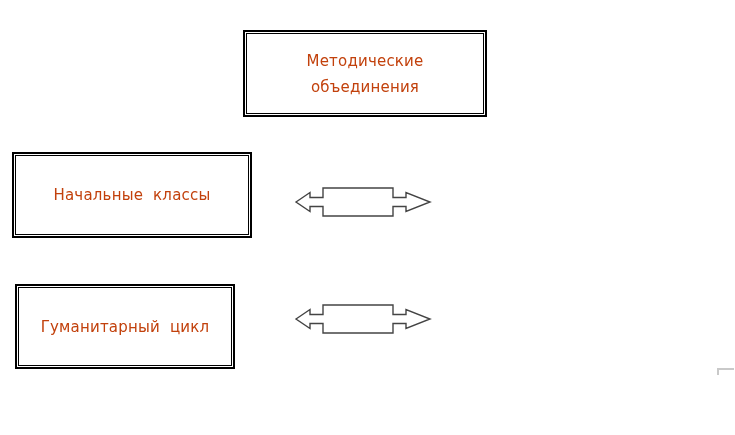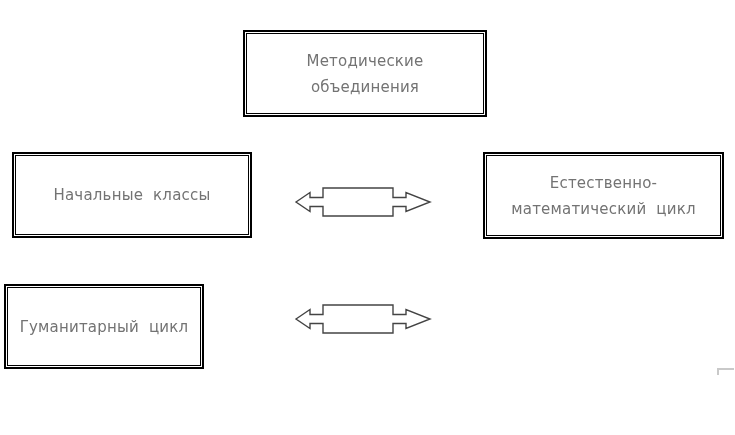--- a/index.html
+++ b/index.html
@@ -31,27 +31,27 @@
     align-items: center;
     justify-content: center;
     text-align: center;
   }
   .node-label {
     font-size: 15px;
     line-height: 26px;
     letter-spacing: 0.2px;
     word-spacing: 5px;
     white-space: pre-line;
-    color: #737373;
+    color: #c2410c;
     padding: 0 6px;
   }
   .node-top        { left: 243px; top: 30px;  width: 244px; height: 87px; }
   .node-mid-left   { left: 12px;   top: 152px; width: 240px; height: 86px; }
   .node-mid-right  { left: 483px; top: 152px; width: 241px; height: 87px; }
-  .node-bot-left   { left: 4px;   top: 284px; width: 200px; height: 85px; padding-left: 28px; }
+  .node-bot-left   { left: 15px;   top: 284px; width: 220px; height: 85px; padding-left: 28px; }
   .node-bot-right  { left: 483px; top: 284px; width: 241px; height: 85px; }
 
   .connector {
     position: absolute;
     width: 140px;
     height: 32px;
     overflow: visible;
   }
   .connector-1 { left: 293px; top: 186px; }
   .connector-2 { left: 293px; top: 303px; }
@@ -78,26 +78,20 @@
 объединения</span>
     </div>
   </div>
 
   <div class="node node-mid-left">
     <div class="node-inner">
       <span class="node-label">Начальные классы</span>
     </div>
   </div>
 
-  <div class="node node-mid-right">
-    <div class="node-inner">
-      <span class="node-label">Естественно-
-математический цикл</span>
-    </div>
-  </div>
 
   <div class="node node-bot-left">
     <div class="node-inner">
       <span class="node-label">Гуманитарный цикл</span>
     </div>
   </div>
 
 
   <svg class="connector connector-1" viewBox="-3 -2 140 32" xmlns="http://www.w3.org/2000/svg">
     <path d="M 0 14 L 14 4.5 L 14 9.5 L 27 9.5 L 27 0 L 97 0 L 97 9.5 L 110 9.5 L 110 4.5 L 134 14 L 110 23.5 L 110 18.5 L 97 18.5 L 97 28 L 27 28 L 27 18.5 L 14 18.5 L 14 23.5 Z" fill="#ffffff" stroke="#444444" stroke-width="1.4" stroke-linejoin="miter"></path>

